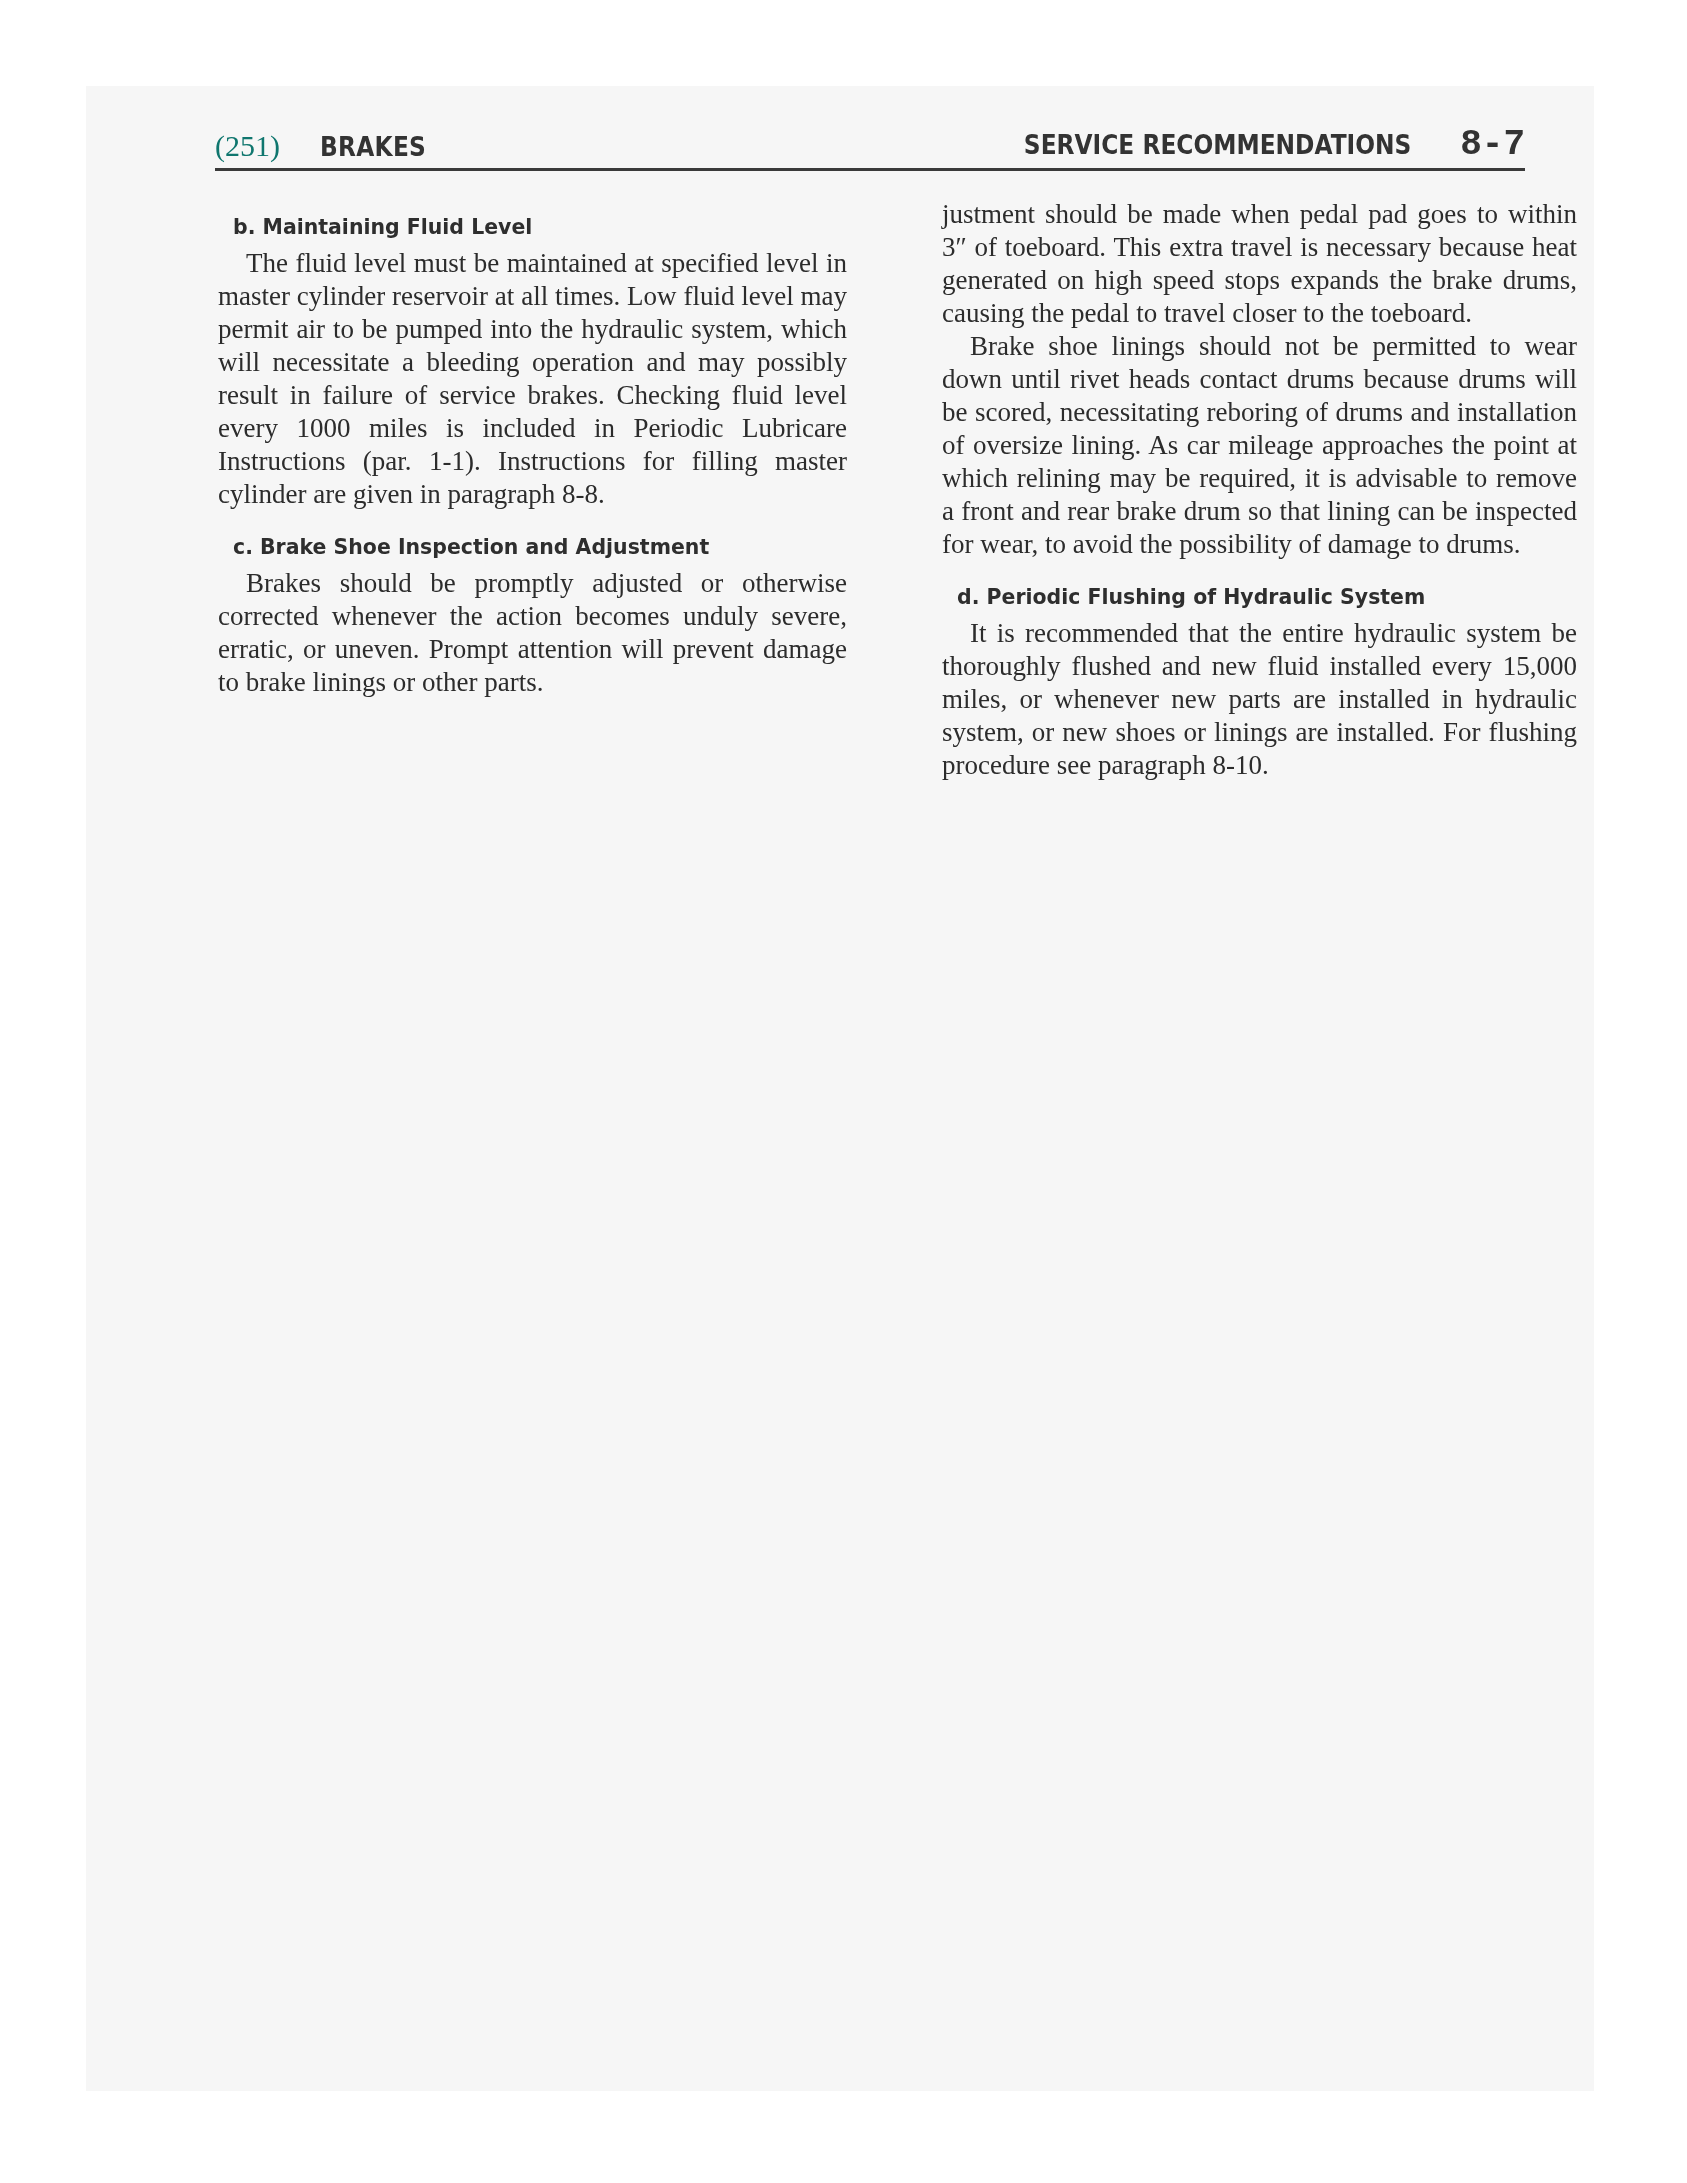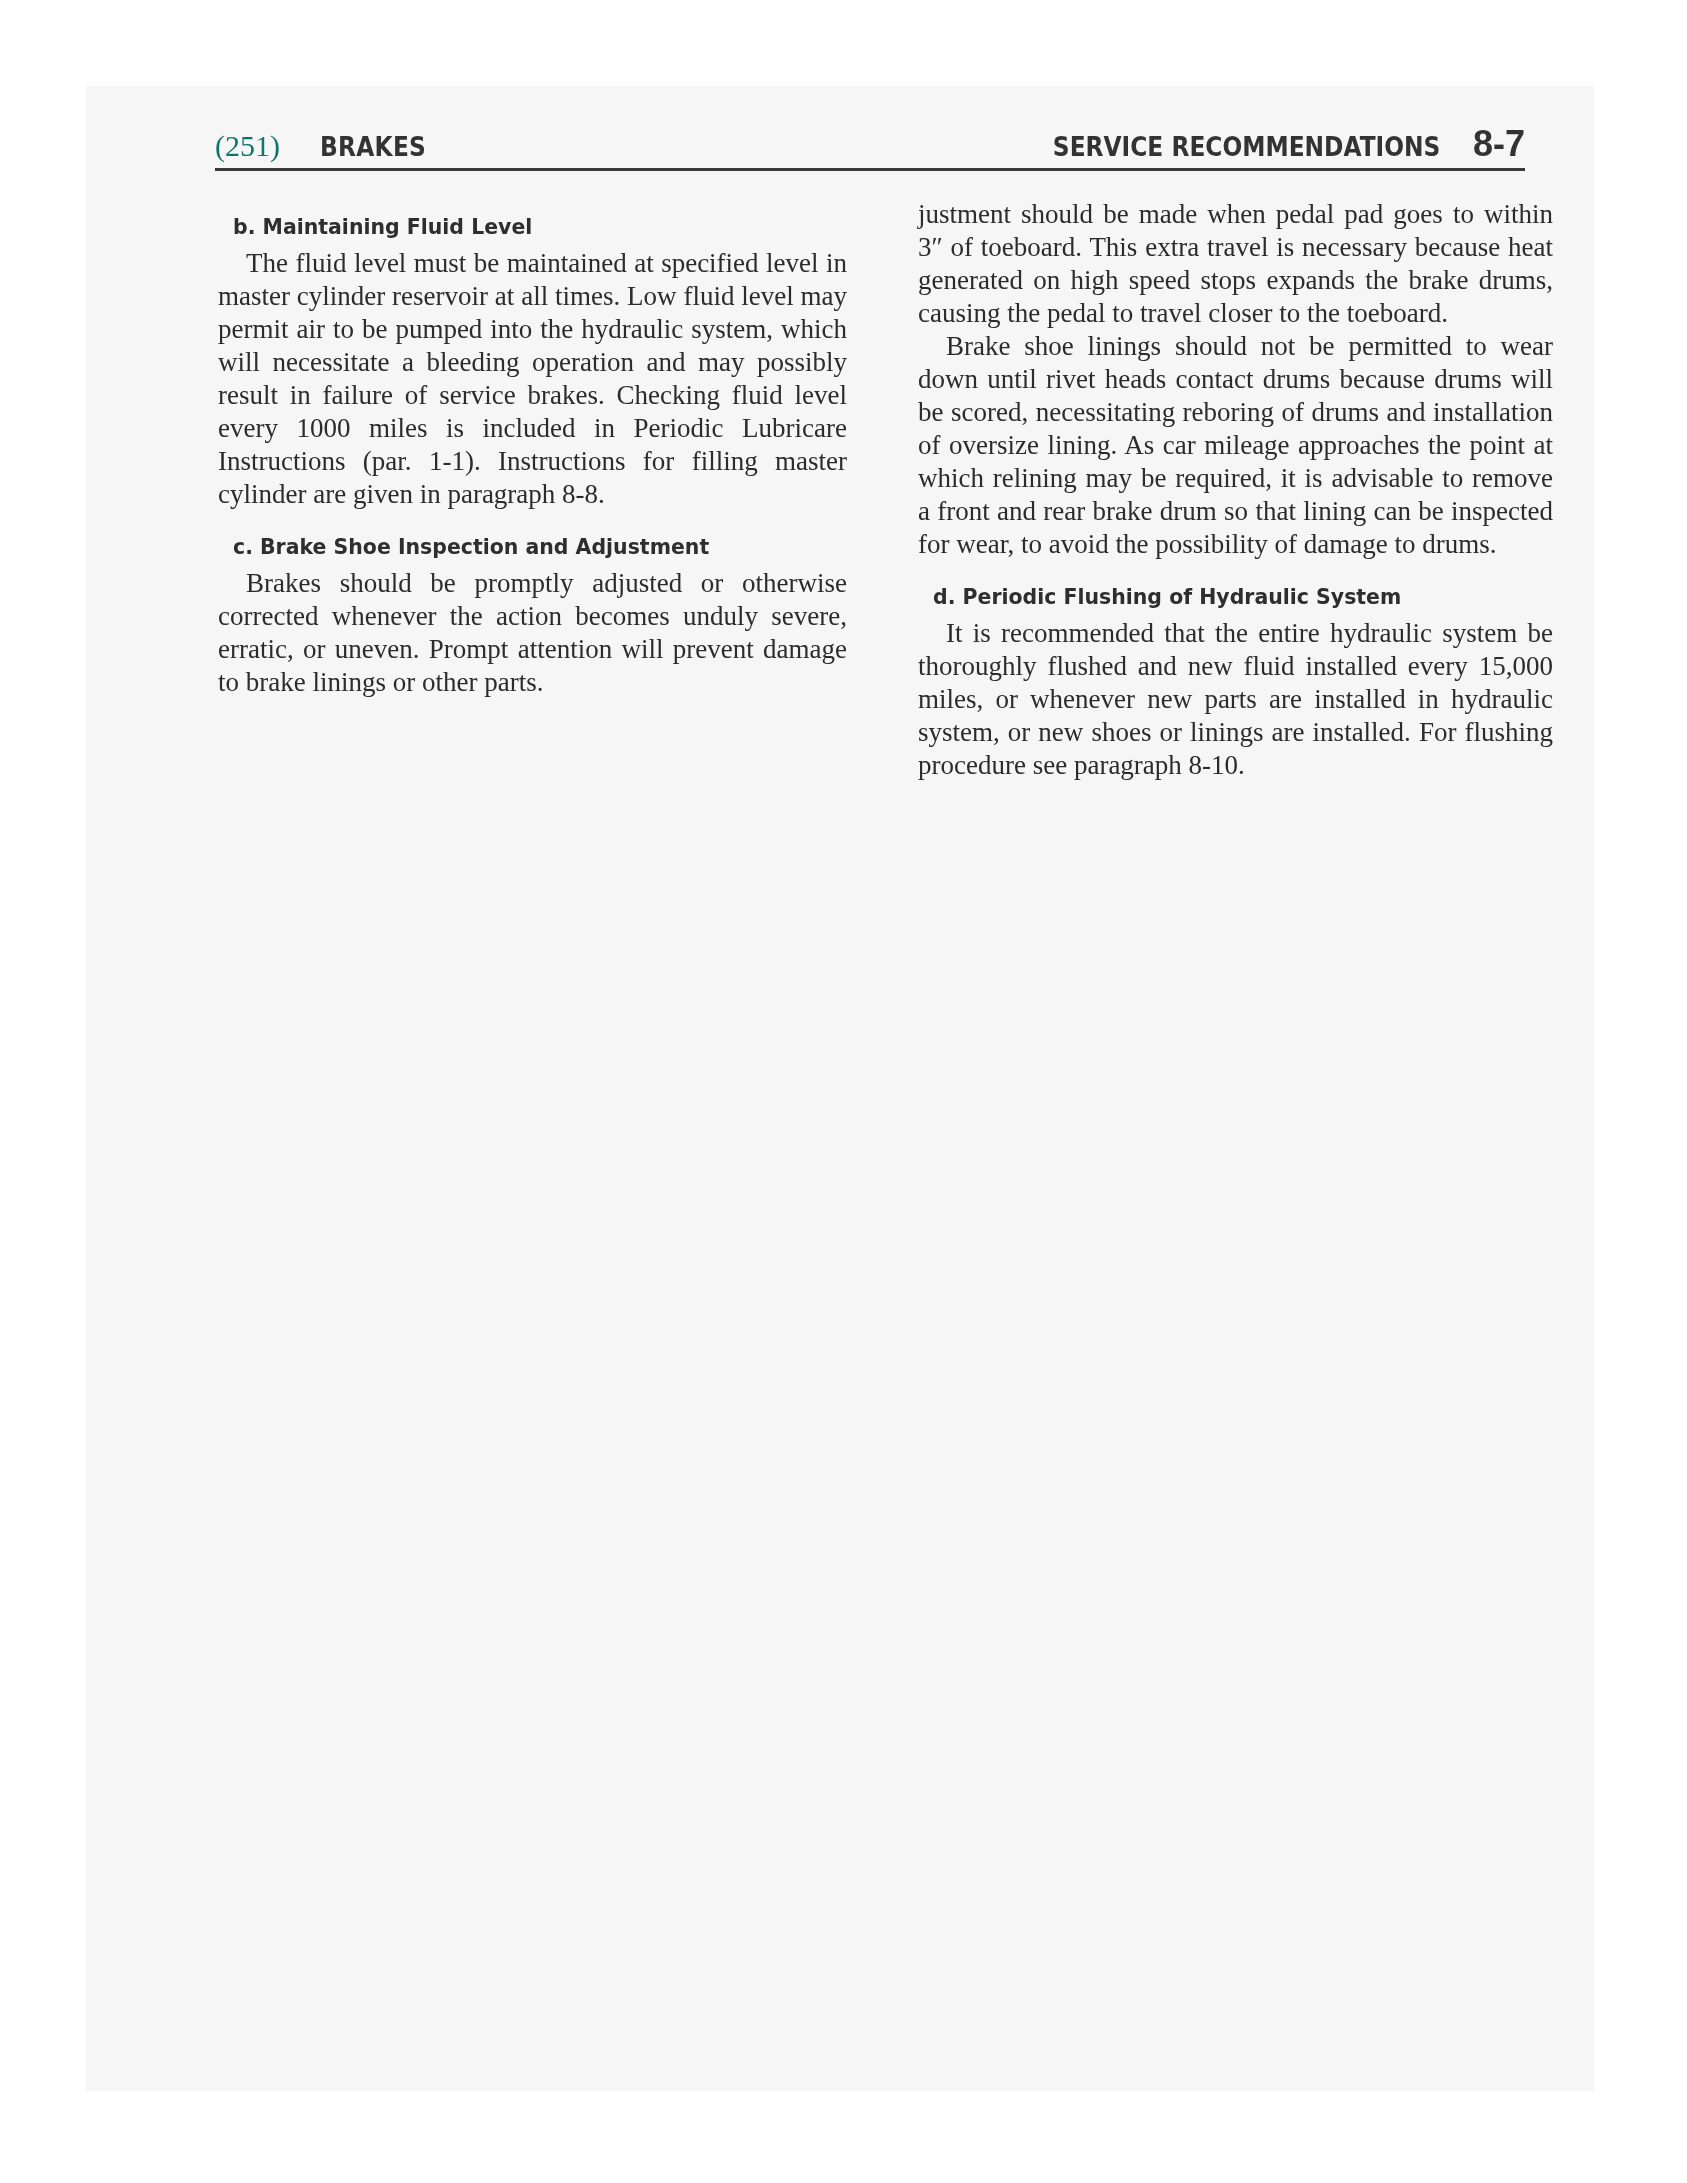--- a/index.html
+++ b/index.html
@@ -26,34 +26,34 @@
     font-family: "DejaVu Sans", sans-serif; font-weight: bold; font-size: 26.5px;
     color: #333; margin-left: 40px; letter-spacing: 0.3px;
     transform: scaleX(0.88); transform-origin: left;
   }
   .hdr-right { position: absolute; right: 0; bottom: 3px; display: flex; align-items: baseline; justify-content: center; }
   .chapter-title {
     font-family: "DejaVu Sans", sans-serif; font-weight: bold; font-size: 26.5px; color: #333;
     transform: scaleX(0.88); transform-origin: right;
   }
   .page-num {
-    font-family: Liberation Sans, sans-serif; font-weight: bold; font-size: 36px; color: #333;
-    margin-left: 33px;
+    font-family: Liberation Mono, monospace; font-weight: bold; font-size: 36px; color: #333;
+    margin-left: 49px;
   }
   .rule {
     position: absolute; left: 215px; top: 168px; width: 1310px; height: 3.3px;
     background: #3a3a3a;
   }
   .col {
     position: absolute; top: 198px; width: 629px;
     font-family: "Liberation Serif", serif; font-size: 27px; line-height: 33px;
     color: #2c2c2c;
   }
   .col.left { left: 218px; margin-top: 12px; }
-  .col.right { left: 918px; width: 635px; }
+  .col.right { left: 942px; width: 635px; }
   .col p {
     margin: 0; text-align: justify; text-indent: 28px;
     hyphens: manual;
   }
   .col p.cont { text-indent: 0; }
   .col h3 {
     font-family: "DejaVu Sans", sans-serif; font-weight: bold; font-size: 22px;
     color: #2e2e2e; margin: 0 0 4px 14.6px; line-height: 33px;
     transform: scaleX(0.93); transform-origin: left;
     white-space: nowrap;

